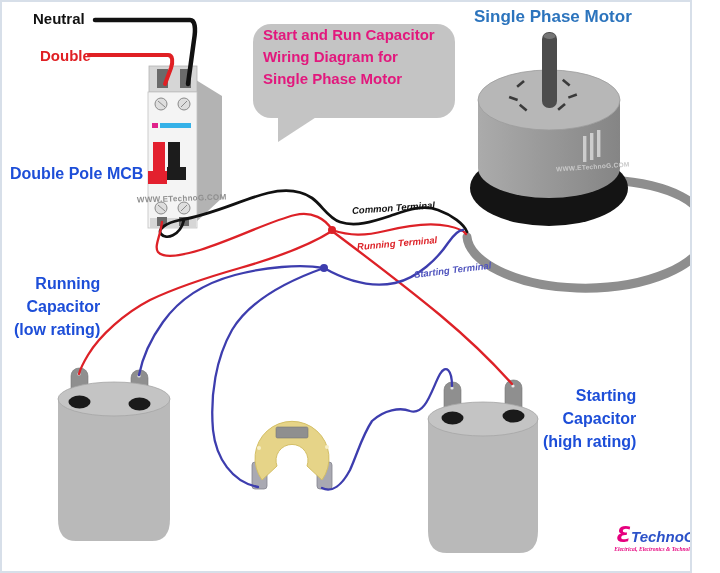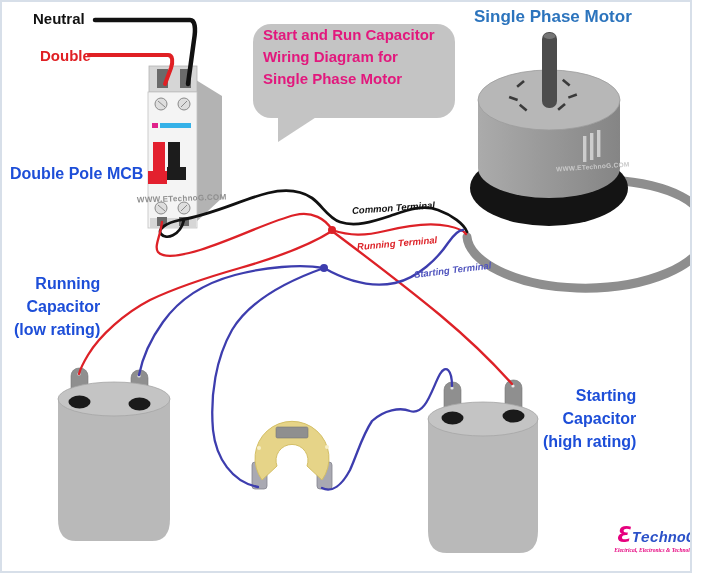--- a/index.html
+++ b/index.html
@@ -24,21 +24,21 @@
   .starting-t{left:414px;top:269px;color:#5054be;transform:rotate(-7deg);}
   .runcap-l{left:14px;top:264px;margin-top:8px;}
   .startcap-l{left:543px;top:384px;}
   .centri-l{left:216px;top:506px;}
   .wm{position:absolute;font-weight:bold;z-index:3;letter-spacing:.3px;}
   .wm-mcb{left:137px;top:194px;font-size:8px;color:#8f8f8f;transform:rotate(-2deg);}
   .wm-motor{left:556px;top:163px;font-size:6.5px;color:#c9c9c9;transform:rotate(-4deg);}
   .logo{position:absolute;left:598px;top:526px;width:116px;text-align:center;z-index:3;}
   .logo-e{font-family:"DejaVu Sans",sans-serif;font-style:italic;font-weight:bold;
           font-size:21px;color:#e6007e;line-height:18px;}
-  .logo-rest{font-family:Liberation Mono, monospace;font-style:italic;font-weight:bold;
+  .logo-rest{font-family:Liberation Sans, sans-serif;font-style:italic;font-weight:bold;
           font-size:15px;color:#2b51c8;}
   .logo-tag{font-family:"Liberation Serif",serif;font-style:italic;font-weight:bold;
           font-size:5.5px;color:#e6007e;margin-top:0px;}
 </style>
 </head>
 <body>
 
 <div class="canvas">
 
   <div class="bubble"></div>

